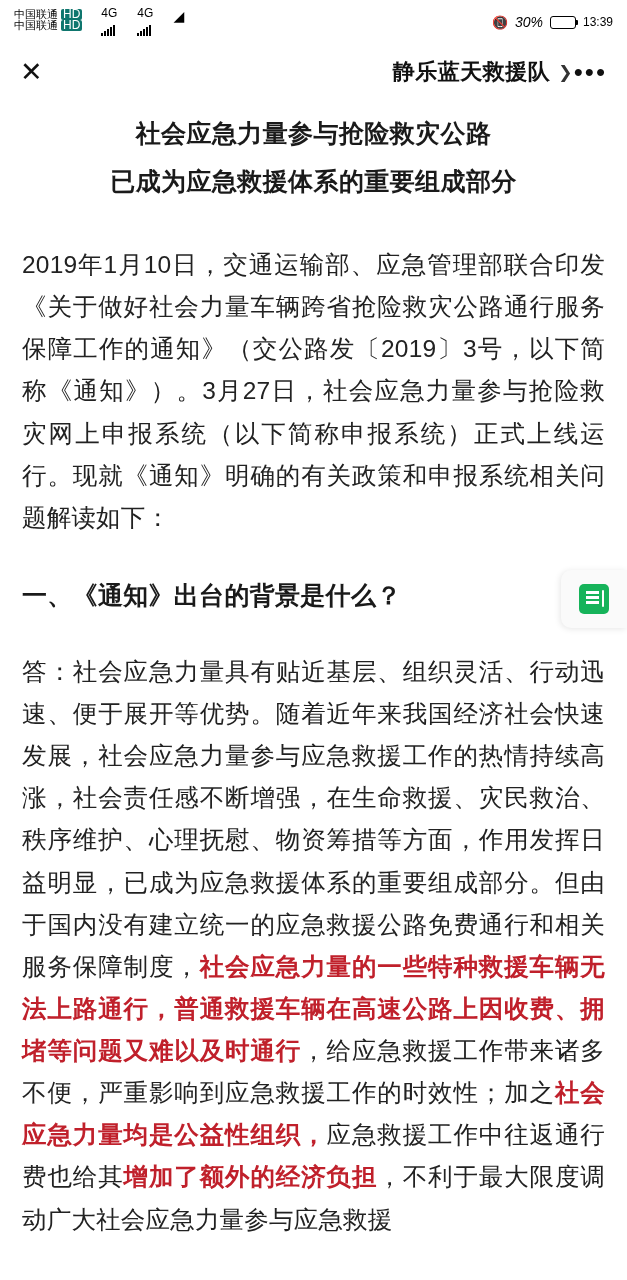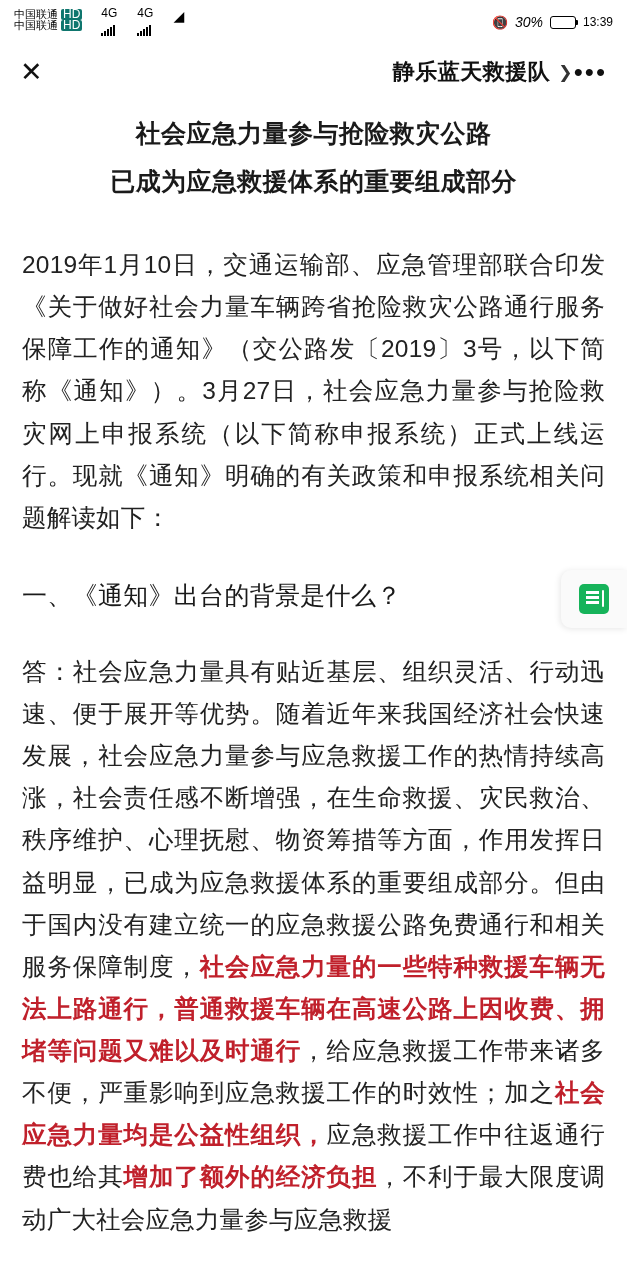--- a/index.html
+++ b/index.html
@@ -183,21 +183,21 @@
   .para {
     font-size: 24.5px;
     line-height: 1.72;
     color: #222;
     margin: 39px 0 0 0;
     text-align: justify;
     letter-spacing: 0.2px;
   }
   .section-title {
     font-size: 25px;
-    font-weight: 400;
+    font-weight: 700;
     color: #1a1a1a;
     margin: 40px 0 0 0;
     letter-spacing: 0.3px;
   }
   .hl {
     color: #c0202b;
     font-weight: 700;
   }
 
   

